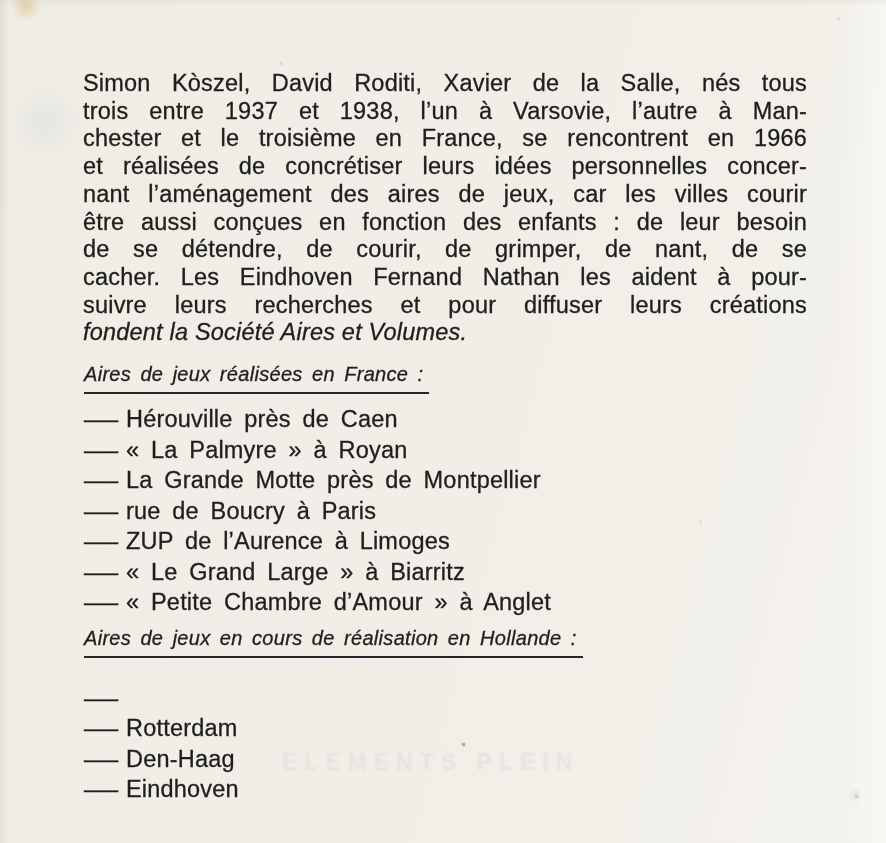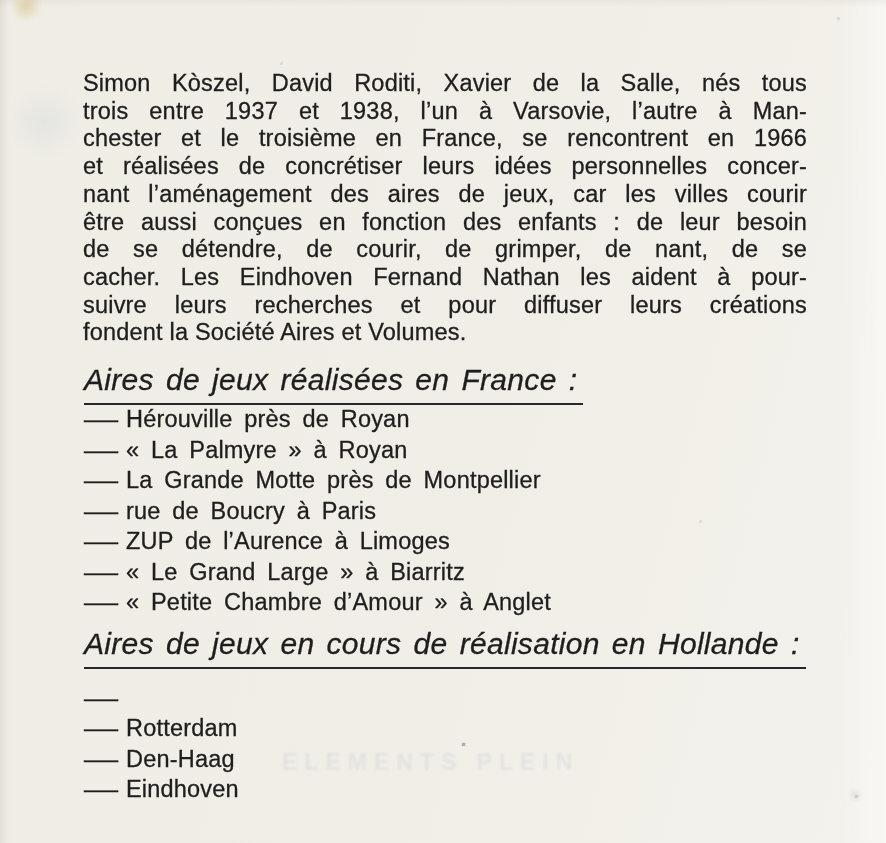--- a/index.html
+++ b/index.html
@@ -19,24 +19,24 @@
       linear-gradient(270deg, rgba(255,255,255,0.45), rgba(255,255,255,0) 45px),
       linear-gradient(105deg, #f0ede5 0%, #f1eee7 55%, #f4f2ed 100%);
   }
 
   
   .para {
     position:absolute; left:83px; top:39px; width:724px;
     font-size:23.5px; line-height:27.7px; letter-spacing:0.2px;margin-top:31px;
   }
   .pline { text-align:justify; text-align-last:justify; }
-  .pline-last { text-align-last:left; }
+  .pline-last { text-align-last:left;font-style:italic; }
 
   
-  .heading { position:absolute; left:84px; font-style:italic; font-size:30px; }
+  .heading { position:absolute; left:84px; font-style:italic; font-size:20px; }
   .heading .hd {
     display:inline-block;
     padding:0 6px 6px 0;
     border-bottom:2.5px solid #26262c;
     letter-spacing:0.3px; word-spacing:3.5px;
   }
   .h-france  { top:363px; }
   .h-holland { top:627px; }
 
   
@@ -93,21 +93,21 @@
     <div class="pline pline-last">fondent la Société Aires et Volumes.</div>
   </div>
 
   <div class="heading h-france">
     <span class="hd">Aires de jeux réalisées en France :</span>
   </div>
 
   <div class="list list-france">
     <div class="li">
       <span class="dash">—</span>
-      <span class="li-text">Hérouville près de Royan</span>
+      <span class="li-text">Hérouville près de Caen</span>
     </div>
     <div class="li">
       <span class="dash">—</span>
       <span class="li-text">« La Palmyre » à Royan</span>
     </div>
     <div class="li">
       <span class="dash">—</span>
       <span class="li-text">La Grande Motte près de Montpellier</span>
     </div>
     <div class="li">

